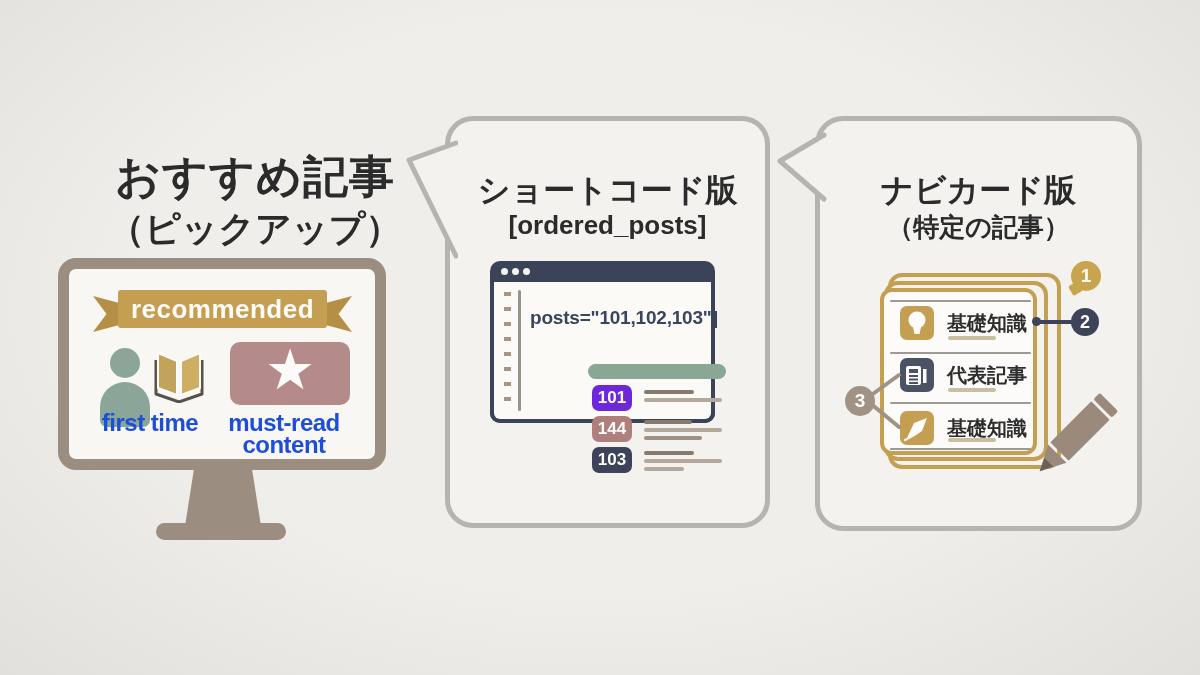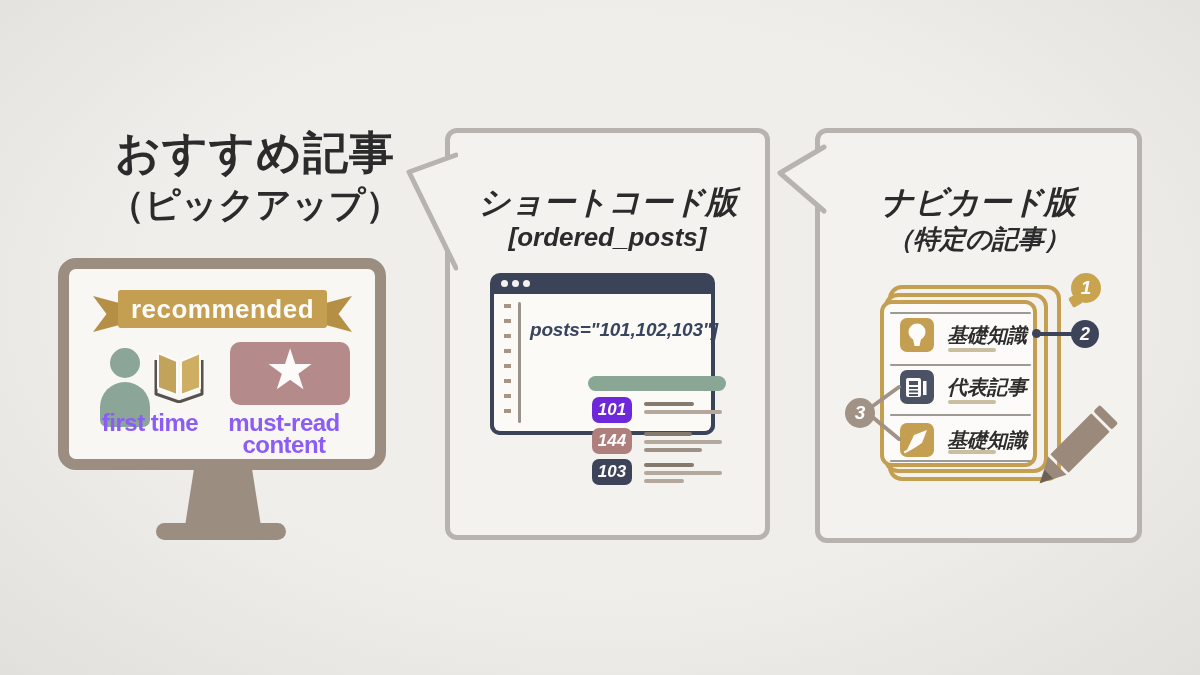--- a/index.html
+++ b/index.html
@@ -4,49 +4,49 @@
 <style>
   html,body{margin:0;padding:0;}
   .canvas{
     position:relative;width:1200px;height:675px;overflow:hidden;
     background:radial-gradient(ellipse at 50% 45%, #efeeeb 55%, #e1e0dd 100%);
     font-family:"Liberation Sans","DejaVu Sans",sans-serif;color:#2b2b2b;
   }
 
   
   .main-title{position:absolute;left:70px;top:128px;width:370px;text-align:center;font-weight:bold;}
-  .main-title .t1{font-size:45px;letter-spacing:1px;line-height:1.1;}
+  .main-title .t1{font-size:45px;letter-spacing:1px;line-height:1.1;margin-top:24px;}
   .main-title .t2{font-size:36px;margin-top:3px;}
 
   
   .monitor-frame{position:absolute;left:58px;top:258px;width:306px;height:190px;
     background:#f8f7f4;border:11px solid #9b8e81;border-radius:18px;}
   .ribbon-band{position:absolute;left:49px;top:21px;width:209px;height:38px;background:#c49f52;
     border-radius:3px;display:flex;align-items:center;justify-content:center;
     color:#fdfcfa;font-size:26px;font-weight:bold;z-index:2;letter-spacing:0.5px;}
   .ribbon-flag{position:absolute;top:27px;width:30px;height:36px;background:#b58f45;z-index:1;}
   .ribbon-flag.left{left:24px;clip-path:polygon(0 0,100% 22%,100% 78%,0 100%,45% 50%);}
   .ribbon-flag.right{left:253px;clip-path:polygon(100% 0,0 22%,0 78%,100% 100%,55% 50%);}
   .person-head{position:absolute;left:41px;top:79px;width:30px;height:30px;border-radius:50%;background:#8ba698;}
   .person-body{position:absolute;left:31px;top:113px;width:50px;height:45px;border-radius:25px 25px 7px 7px;background:#8ba698;}
   .book-icon{position:absolute;left:84px;top:76px;}
   .star-card{position:absolute;left:161px;top:73px;width:120px;height:63px;background:#b58a8a;border-radius:10px;
     display:flex;align-items:center;justify-content:center;}
   .star-glyph{color:#fcfbf9;font-size:56px;line-height:1;margin-top:-7px;font-family:"DejaVu Sans",sans-serif;}
   .monitor-label{position:absolute;top:143px;width:150px;text-align:center;font-weight:bold;
-    font-size:24px;line-height:22px;letter-spacing:-0.5px;color:#8b5cf6;}
+    font-size:24px;line-height:22px;letter-spacing:-0.5px;color:#1d4ed8;}
   .monitor-label.l1{left:6px;}
   .monitor-label.l2{left:140px;}
   .stand-neck{position:absolute;left:185px;top:468px;width:76px;height:58px;background:#9b8e81;
     clip-path:polygon(12% 0,88% 0,100% 100%,0 100%);}
   .stand-base{position:absolute;left:156px;top:523px;width:130px;height:17px;background:#9b8e81;border-radius:9px;}
 
   
-  .bubble{position:absolute;top:128px;box-sizing:border-box;background:#f3f2ef;
-    border:5px solid #b7b4af;border-radius:12px;font-style:italic;}
+  .bubble{position:absolute;top:116px;box-sizing:border-box;background:#f3f2ef;
+    border:5px solid #b7b4af;border-radius:28px;}
   .bubble-mid{left:445px;width:325px;height:412px;}
   .bubble-right{left:815px;width:327px;height:415px;}
   .tail{position:absolute;}
   .tail-mid{left:-44px;top:18px;}
   .tail-right{left:-44px;top:8px;}
   .bubble-title{position:absolute;left:0;right:0;top:50px;text-align:center;font-weight:bold;color:#2b2b2b;}
   .bubble-title .bt1{font-size:32px;line-height:1.2;}
   .bubble-title .bt2{font-size:26px;margin-top:1px;}
 
   

